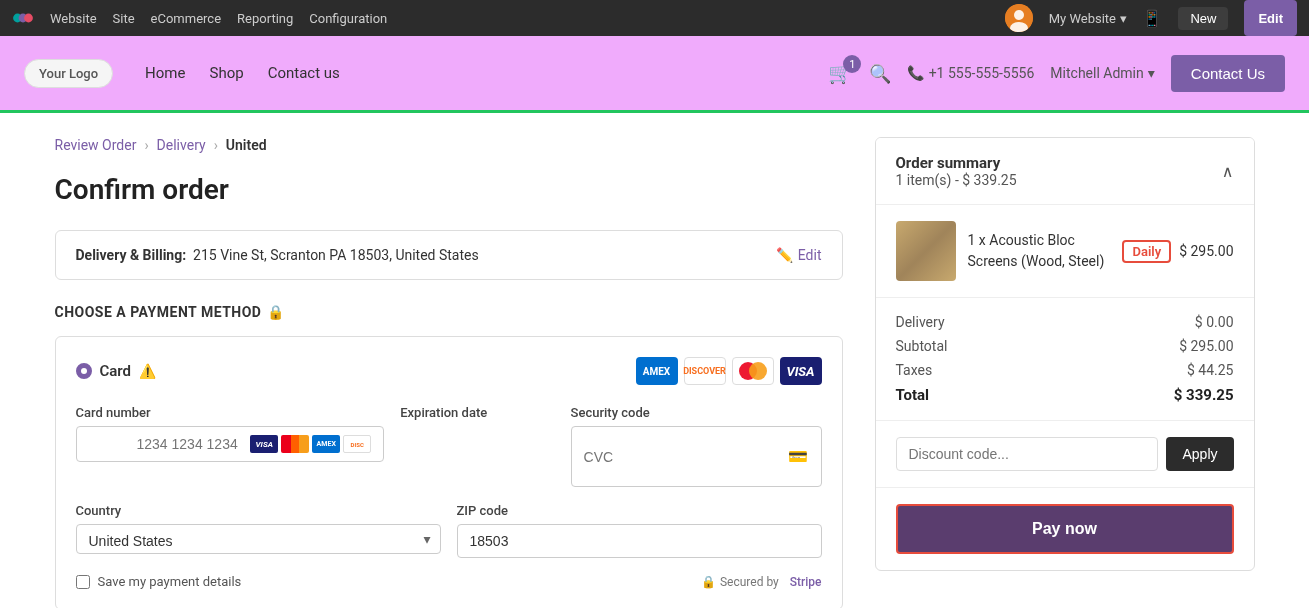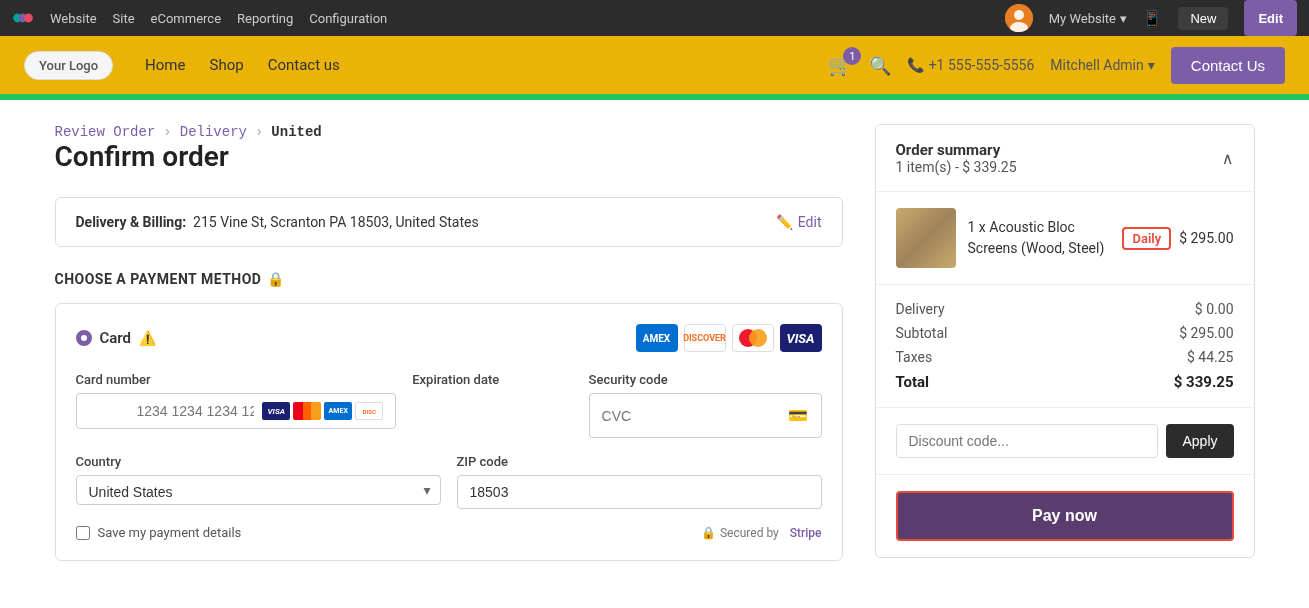--- a/index.html
+++ b/index.html
@@ -14,22 +14,22 @@
     .admin-bar a { color: #ccc; text-decoration: none; font-size: 13px; }
     .admin-bar .spacer { flex: 1; }
     .admin-bar .avatar { width: 28px; height: 28px; border-radius: 50%; background: #e67e22; overflow: hidden; }
     .admin-bar .my-website-btn { color: #ccc; font-size: 13px; cursor: pointer; display: flex; align-items: center; gap: 4px; }
     .admin-bar .device-icon { color: #ccc; font-size: 16px; }
     .admin-bar .new-btn { background: #3d3d3d; color: #fff; border: none; padding: 4px 12px; border-radius: 4px; cursor: pointer; font-size: 13px; }
     .admin-bar .edit-btn { background: #7b5ea7; color: #fff; border: none; padding: 4px 14px; border-radius: 4px; cursor: pointer; font-size: 13px; font-weight: 600; height: 36px; }
 
     
     .navbar {
-      display: flex; align-items: center; padding: 0 24px; height: 64px;
-      border-bottom: 6px solid #22c55e; background: #eab308;
+      display: flex; align-items: center; padding: 0 24px; height: 77px;
+      border-bottom: 3px solid #22c55e; background: #f0abfc;
     }
     .navbar .logo-area { display: flex; align-items: center; margin-right: 32px; }
     .logo-badge {
       background: #f5f5f5; border: 1px solid #ddd; border-radius: 20px;
       padding: 6px 14px; font-size: 13px; color: #555; font-weight: 500;
     }
     .navbar .nav-links { display: flex; gap: 24px; }
     .navbar .nav-links a { text-decoration: none; color: #333; font-size: 15px; }
     .navbar .spacer { flex: 1; }
     .navbar .nav-right { display: flex; align-items: center; gap: 16px; }
@@ -47,21 +47,21 @@
       background: #7b5ea7; color: #fff; border: none;
       padding: 10px 20px; border-radius: 4px; font-size: 15px; cursor: pointer; font-weight: 500;
     }
 
     
     .main-content { display: flex; padding: 24px 40px; gap: 32px; max-width: 1280px; margin: 0 auto; }
     .left-col { flex: 1; }
     .right-col { width: 380px; }
 
     
-    .breadcrumb { display: flex; align-items: center; gap: 8px; font-size: 14px; color: #666; font-family: Liberation Mono, monospace; }
+    .breadcrumb { display: flex; align-items: center; gap: 8px; font-size: 14px; margin-bottom: 20px; color: #666; }
     .breadcrumb a { color: #7b5ea7; text-decoration: none; }
     .breadcrumb .sep { color: #aaa; }
     .breadcrumb .current { color: #333; font-weight: 600; }
 
     
     .page-title { font-size: 28px; font-weight: 600; margin-bottom: 24px; color: #222; }
 
     
     .delivery-card {
       border: 1px solid #ddd; border-radius: 6px;
@@ -105,21 +105,21 @@
     .mini-logo.visa { background: #1a1f71; color: #fff; font-style: italic; }
     .mini-logo.mc { background: linear-gradient(to right, #eb001b 40%, #f79e1b 40%); color: transparent; border-radius: 2px; position: relative; overflow: hidden; }
     .mini-logo.mc::after { content: ''; position: absolute; width: 8px; height: 18px; background: #ff5f00; left: 10px; }
     .mini-logo.amex { background: #006fcf; color: #fff; font-size: 7px; }
     .mini-logo.disc { background: #fff; border: 1px solid #ddd; color: #f76f20; font-size: 6px; }
     .select-wrapper { position: relative; }
     .select-wrapper select { appearance: none; border: 1px solid #ccc; border-radius: 4px; padding: 8px 32px 4px 12px; font-size: 14px; color: #333; background: #fff; width: 100%; outline: none; cursor: pointer; }
     .select-wrapper .chevron { position: absolute; right: 10px; top: 50%; transform: translateY(-50%); color: #666; pointer-events: none; }
     .zip-input { border: 1px solid #ccc; border-radius: 4px; padding: 8px 12px; font-size: 14px; color: #333; background: #fff; width: 100%; outline: none; }
 
-    .cvc-group { display: flex; align-items: center; gap: 6px; border: 1px solid #ccc; border-radius: 4px; padding: 12px 12px; }
+    .cvc-group { display: flex; align-items: center; gap: 24px; border: 1px solid #ccc; border-radius: 4px; padding: 20px 12px; }
     .cvc-group input { border: none; outline: none; font-size: 14px; color: #999; background: transparent; flex: 1; }
     .cvc-icon { color: #aaa; font-size: 16px; }
 
     .payment-footer { display: flex; align-items: center; justify-content: space-between; margin-top: 16px; }
     .save-checkbox { display: flex; align-items: center; gap: 8px; font-size: 13px; color: #555; }
     .save-checkbox input[type="checkbox"] { width: 14px; height: 14px; }
     .secured-text { font-size: 12px; color: #777; display: flex; align-items: center; gap: 4px; }
     .secured-text .stripe-link { color: #7b5ea7; text-decoration: none; font-weight: 500; }
     .lock-icon { color: #888; }
 

